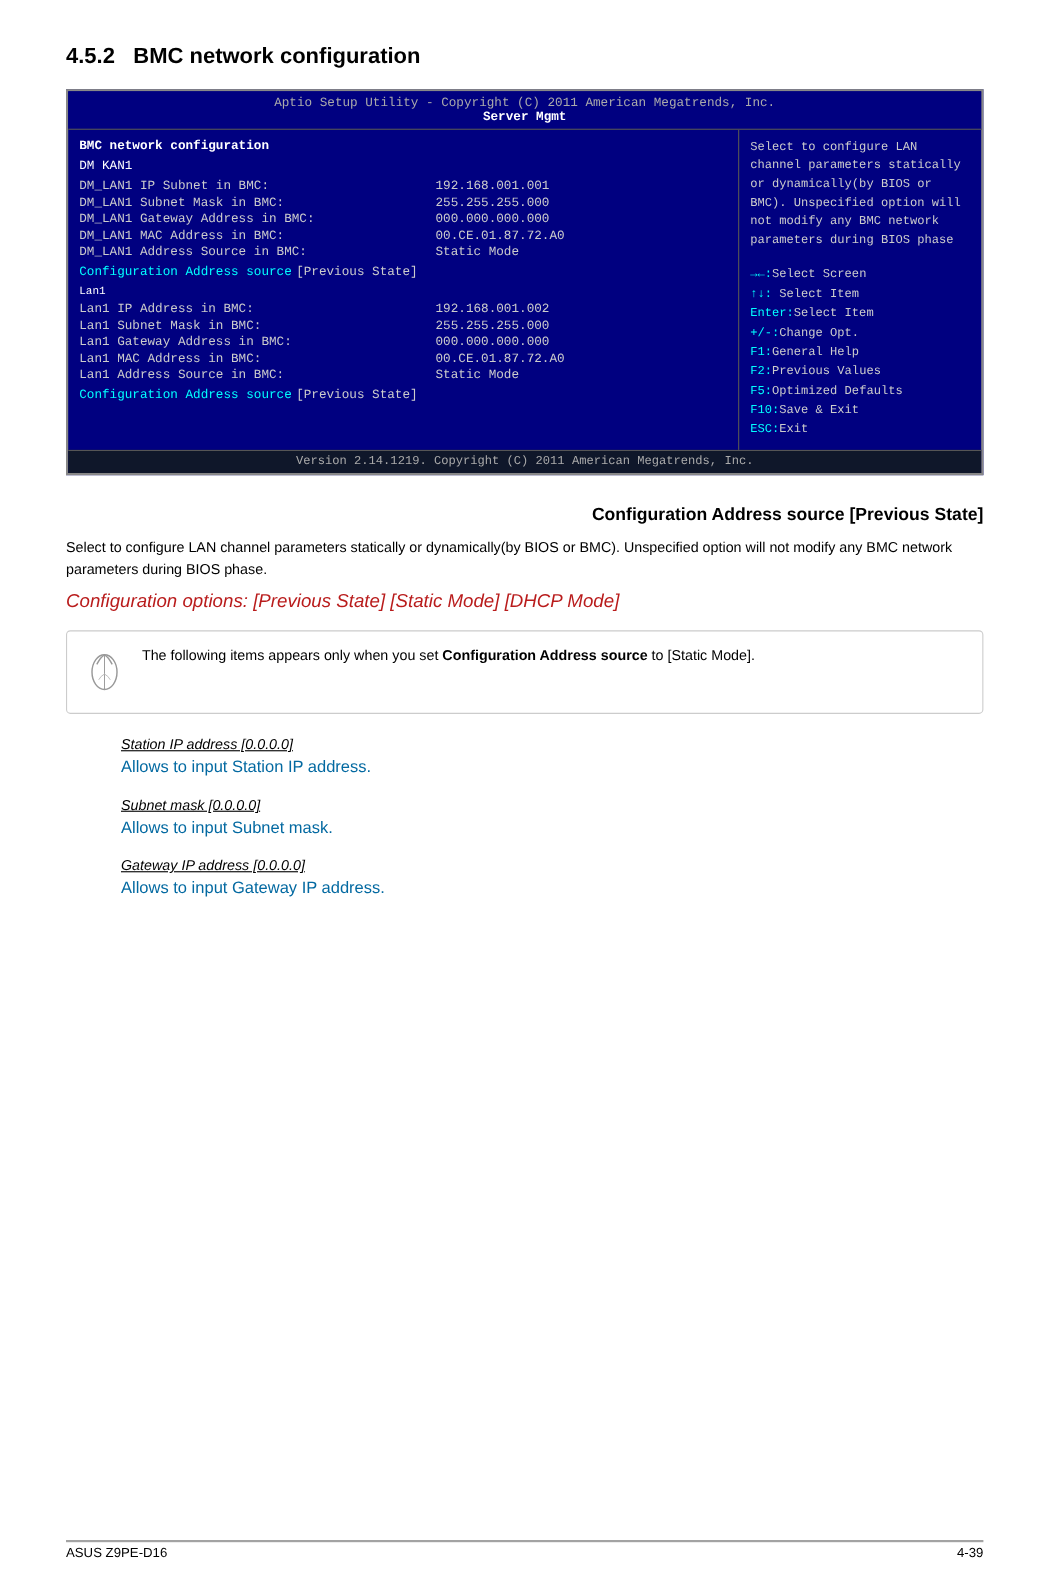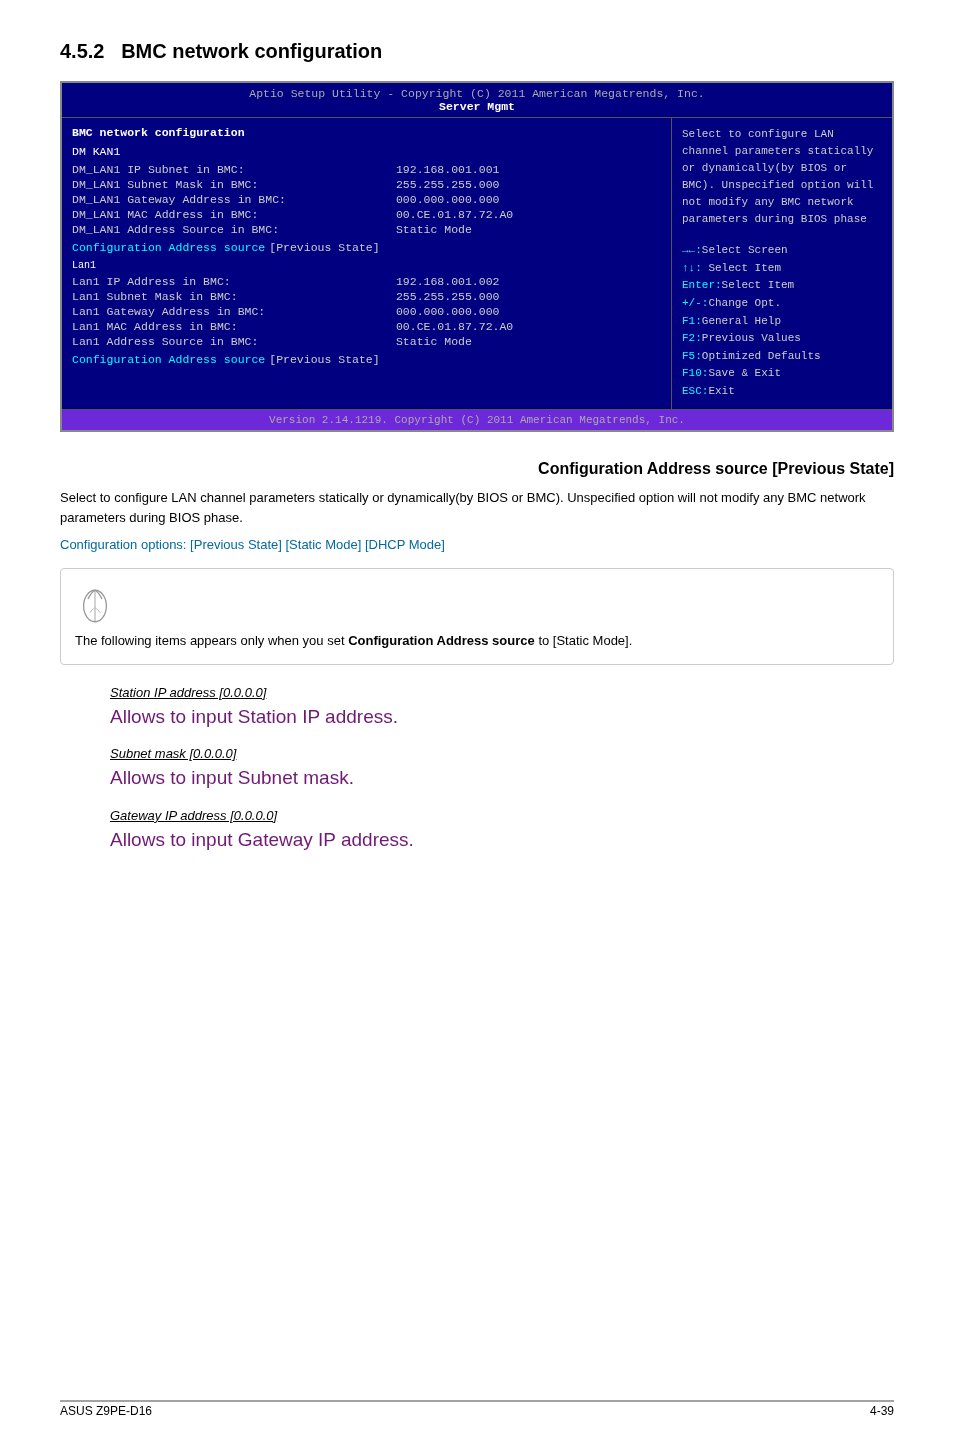--- a/index.html
+++ b/index.html
@@ -110,21 +110,21 @@
       color: #ccc;
       margin-top: 28px;
     }
 
     .bios-main .lan-separator {
       margin: 6px 0 4px 0;
       color: #fff;
     }
 
     .bios-footer {
-      background: #6d28d9;
+      background: #0f172a;
       color: #aaa;
       text-align: center;
       padding: 4px 8px;
       border-top: 1px solid #555;
       font-family: 'Courier New', Courier, monospace;
       font-size: 11px;
     }
 
     
     .config-heading {
@@ -136,29 +136,29 @@
     }
 
     .description-text {
       font-size: 13px;
       line-height: 1.6;
       margin-bottom: 8px;
       color: #000;
     }
 
     .config-options {
-      font-size: 13px;
+      font-size: 17px;
       margin-bottom: 16px;
-      color: #0369a1;
+      color: #b91c1c;
+      font-style: italic;
     }
 
     
     .note-box {
       display: flex;
-      flex-direction: column;
       border: 1px solid #ccc;
       border-radius: 4px;
       padding: 12px 14px;
       margin-bottom: 20px;
       align-items: flex-start;
     }
 
     .note-icon {
       width: 40px;
       min-width: 40px;
@@ -195,22 +195,22 @@
 
     .sub-item-title {
       font-style: italic;
       text-decoration: underline;
       font-size: 13px;
       color: #000;
       margin-bottom: 2px;
     }
 
     .sub-item-desc {
-      font-size: 19px;
-      color: #701a75;
+      font-size: 15px;
+      color: #0369a1;
       line-height: 1.6;
     }
 
     
     .page-footer {
       position: fixed;
       bottom: 20px;
       left: 60px;
       right: 60px;
       border-top: 2px solid #a3a3a3;

